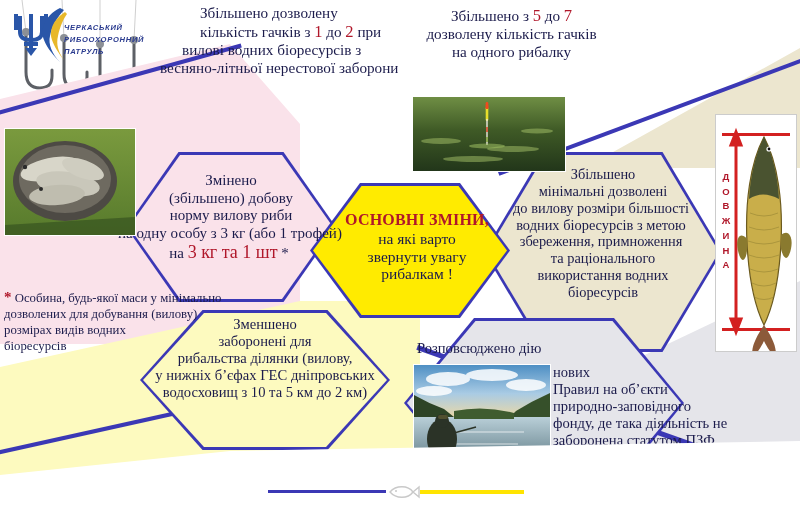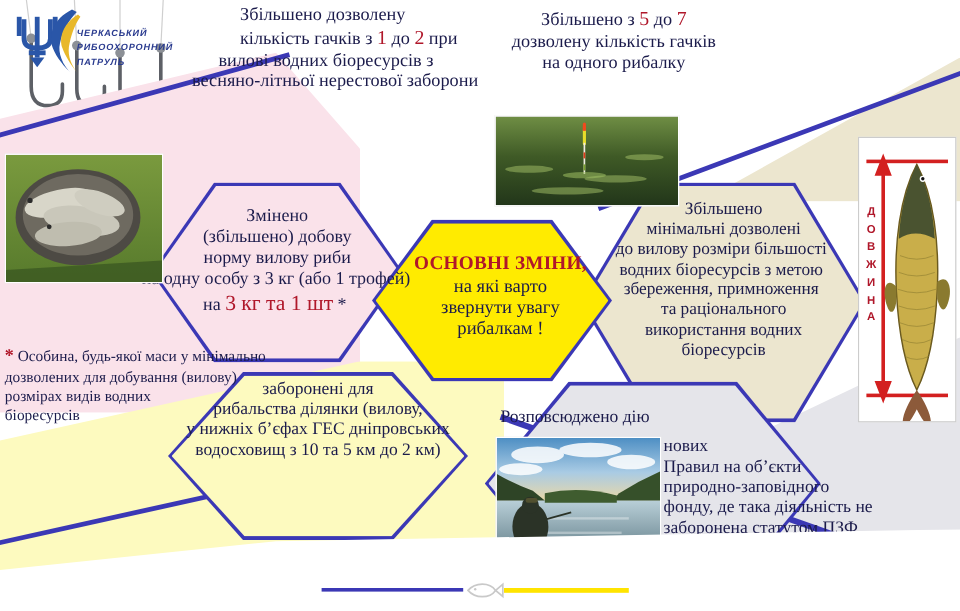--- a/index.html
+++ b/index.html
@@ -395,20 +395,21 @@
     <div>мінімальні дозволені</div>
     <div style="width:248px;margin-left:-5px;">до вилову розміри більшості</div>
     <div style="width:248px;margin-left:-5px;">водних біоресурсів  з метою</div>
     <div style="width:248px;margin-left:-5px;">збереження, примноження</div>
     <div>та раціонального</div>
     <div>використання водних</div>
     <div>біоресурсів</div>
   </div>
 
   <div class="txt" style="left:142px;top:316px;width:246px;font-size:14.6px;text-align:center;">
+    <div>Зменшено</div>
     <div>заборонені  для</div>
     <div style="width:276px;margin-left:-15px;">рибальства  ділянки (вилову,</div>
     <div style="width:300px;margin-left:-27px;">у нижніх б’єфах ГЕС дніпровських</div>
     <div style="width:300px;margin-left:-27px;">водосховищ з 10 та 5 км до 2 км)</div>
   </div>
 
   <div class="txt" style="left:417px;top:340px;width:230px;font-size:14.6px;">
     <div>Розповсюджено дію</div>
   </div>
   <div class="txt" style="left:553px;top:364px;width:250px;font-size:14.6px;">

